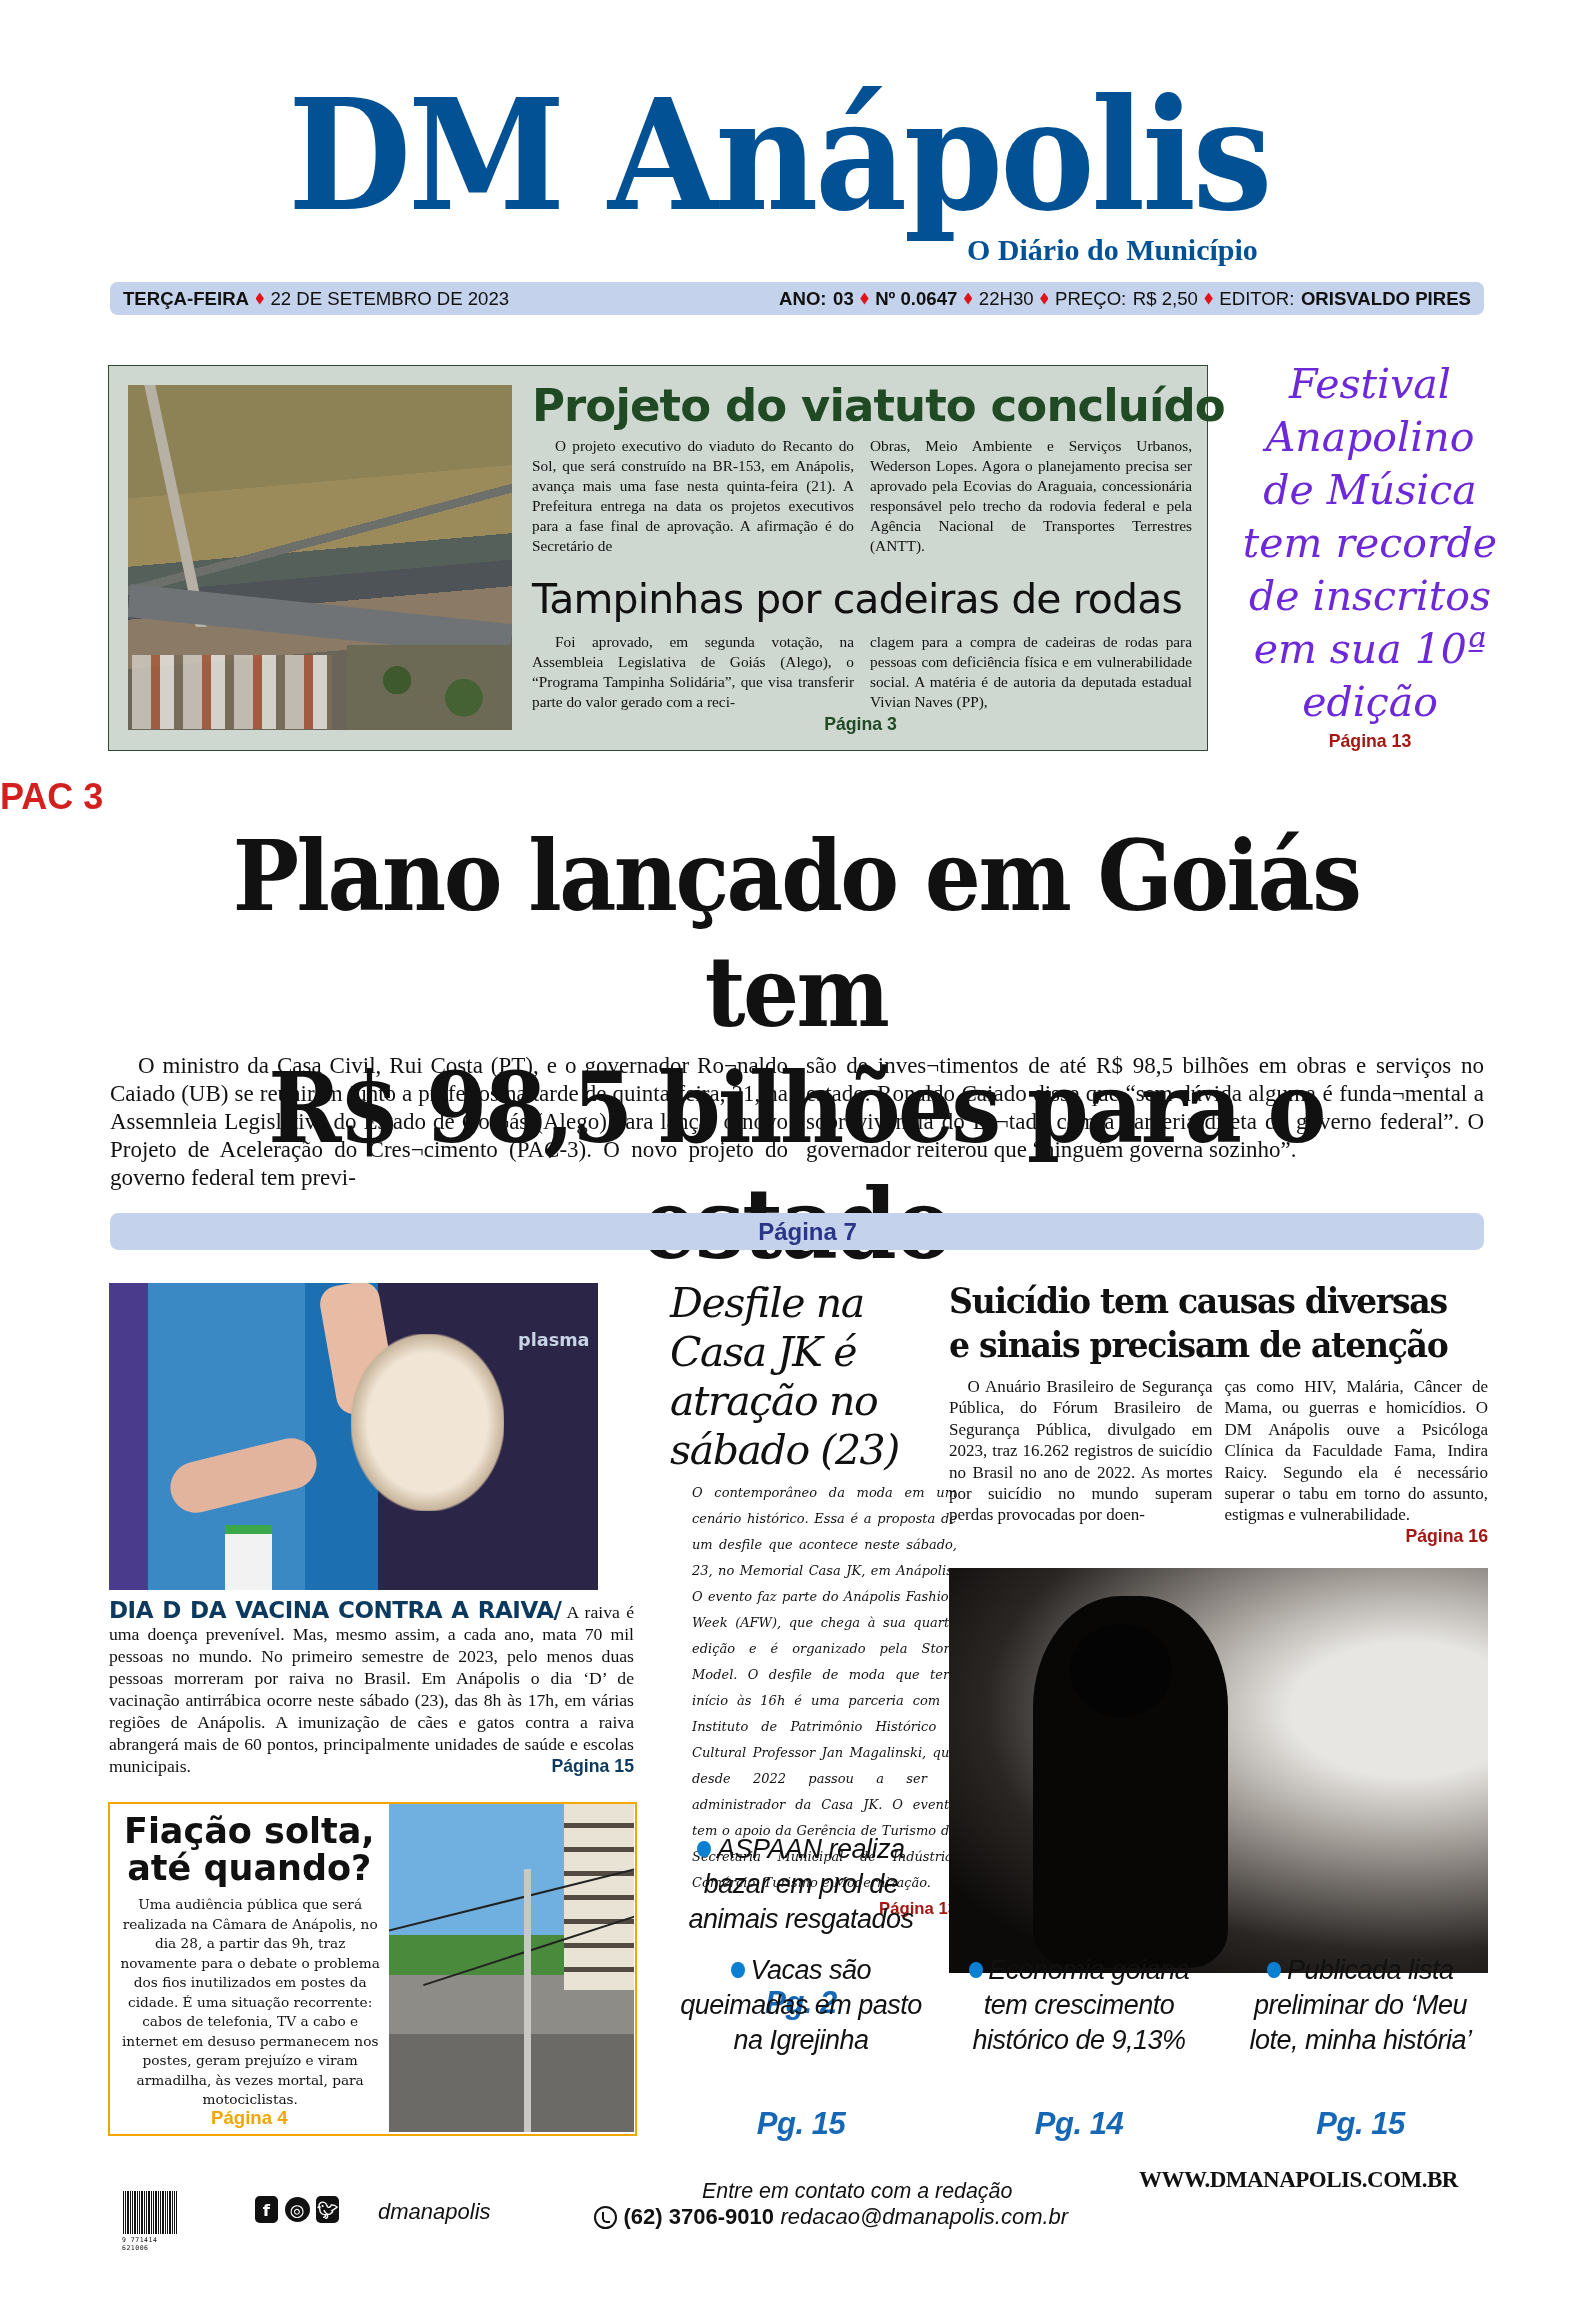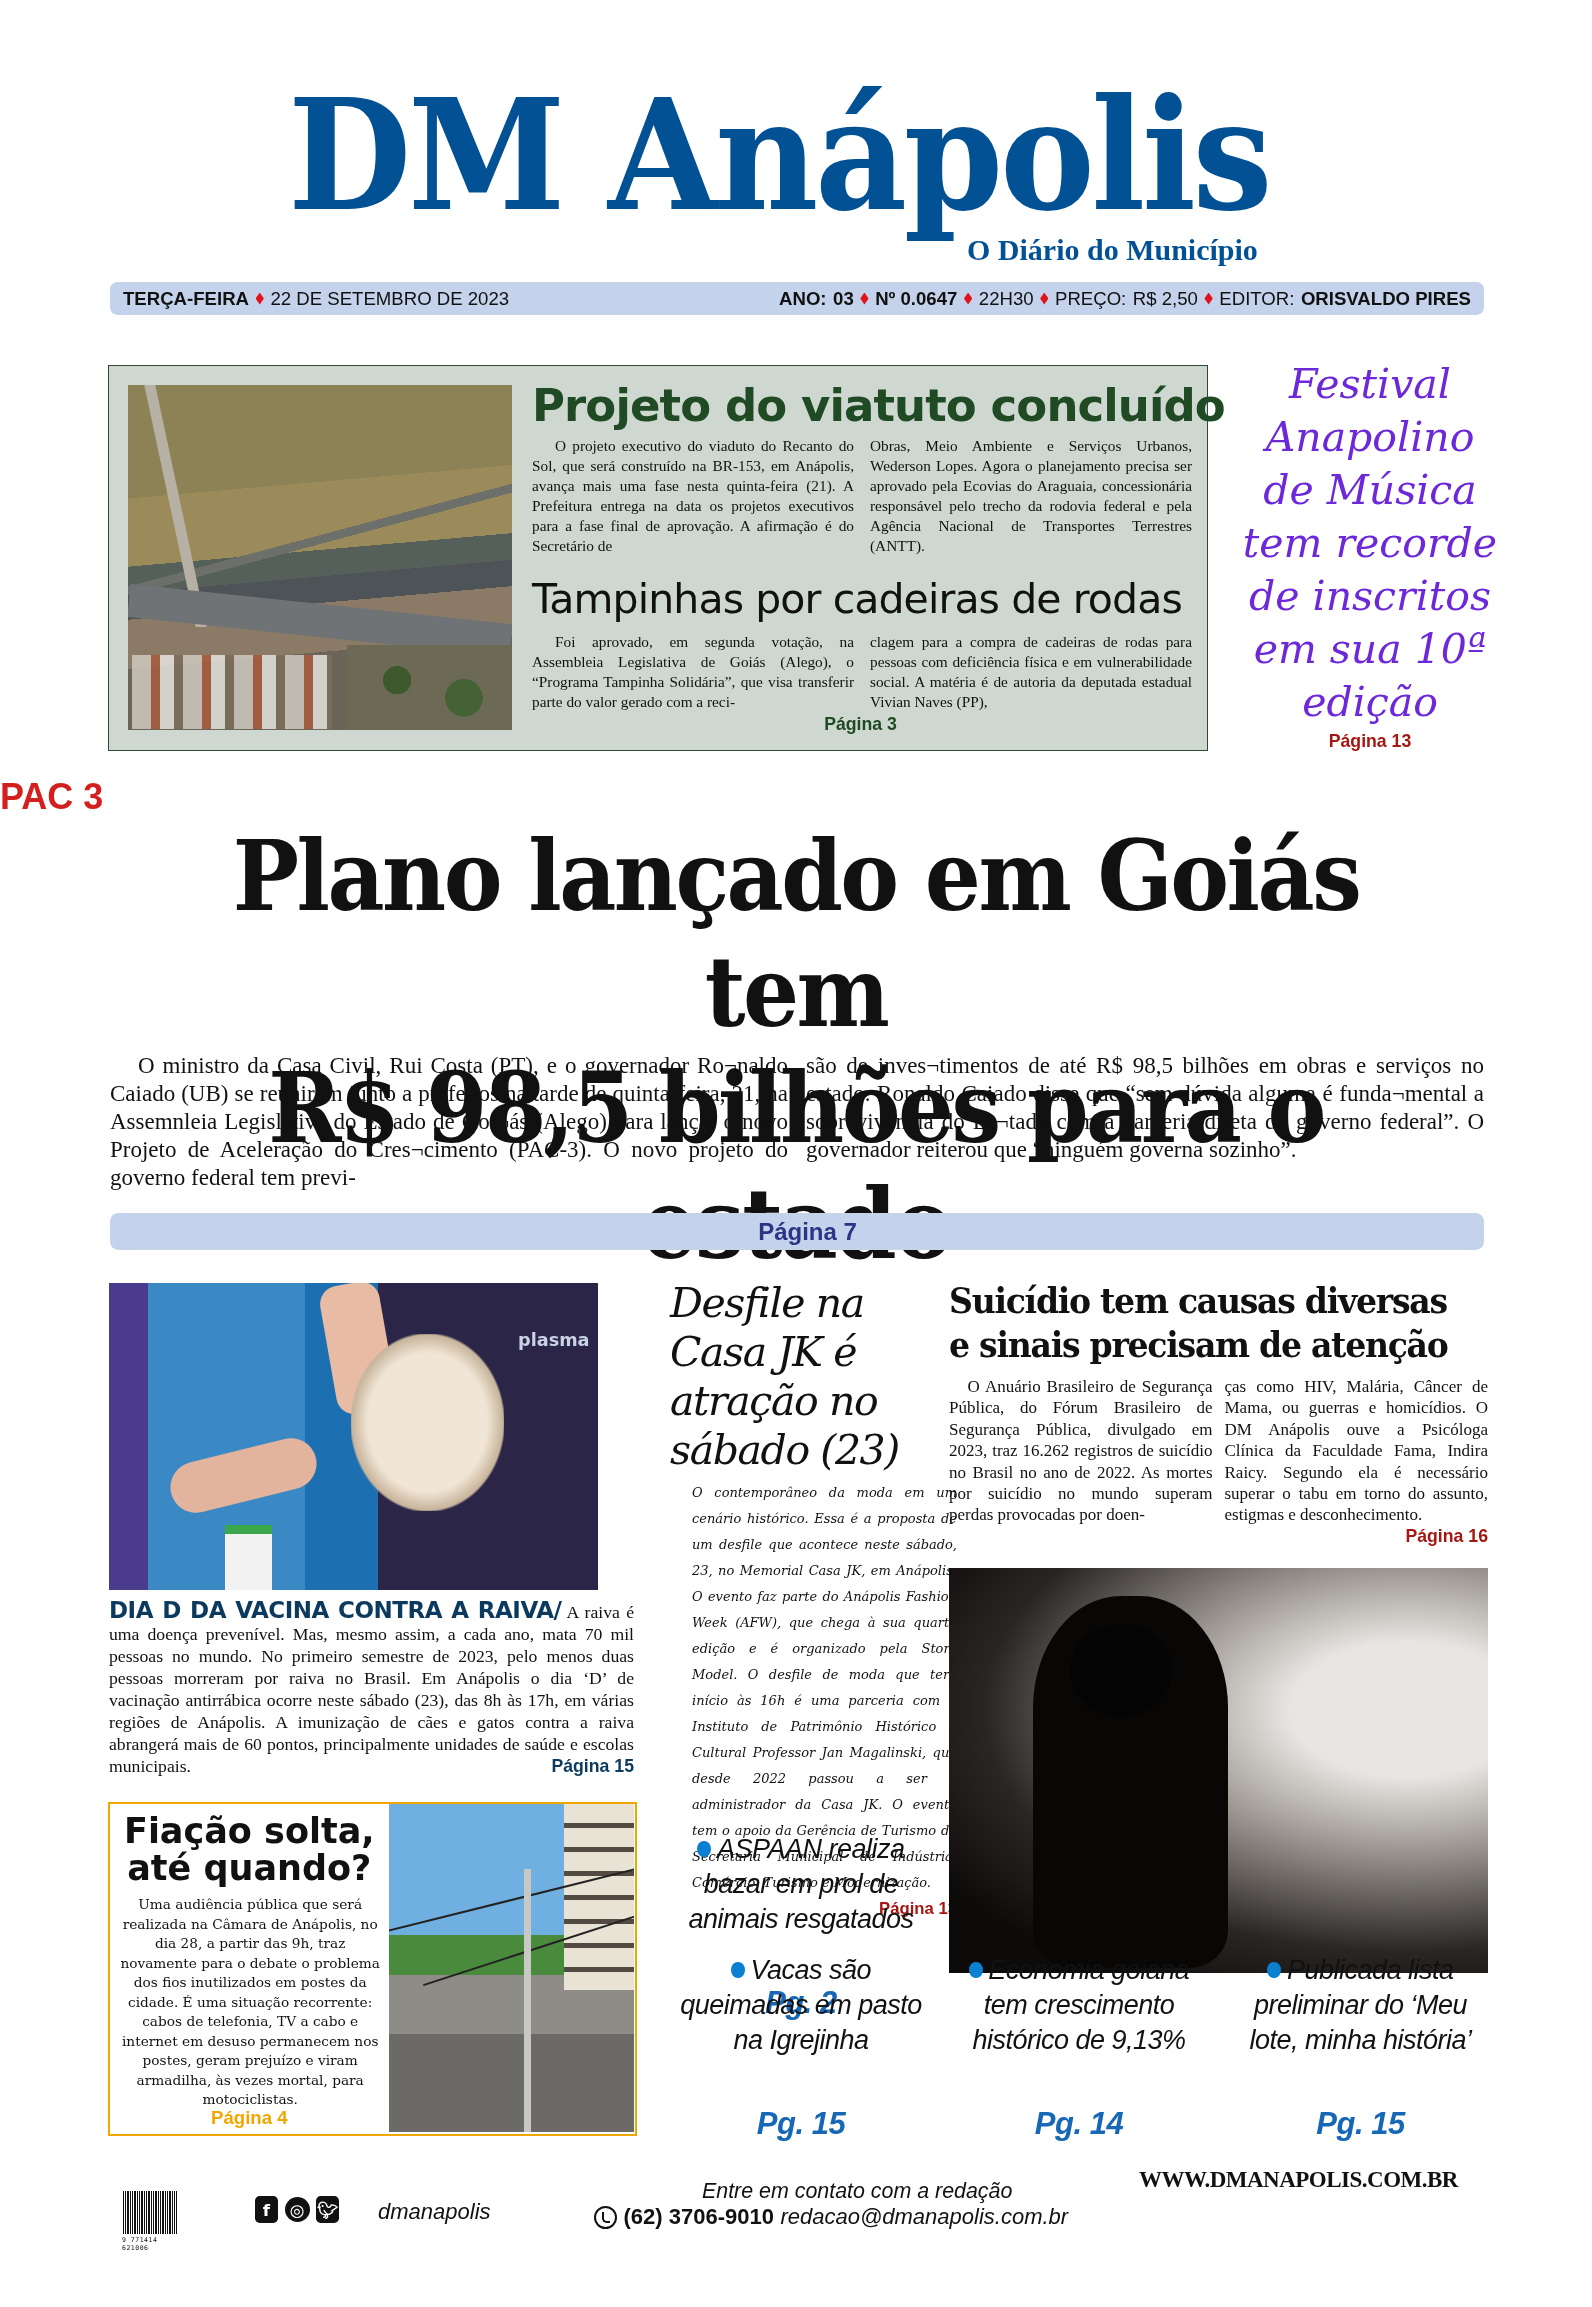--- a/index.html
+++ b/index.html
@@ -206,21 +206,21 @@
   <span>O contemporâneo da moda em um cenário histórico. Essa é a proposta de um desfile que acontece neste sábado, 23, no Memorial Casa JK, em Anápolis. O evento faz parte do Anápolis Fashion Week (AFW), que chega à sua quarta edição e é organizado pela Story Model. O desfile de moda que terá início às 16h é uma parceria com o Instituto de Patrimônio Histórico e Cultural Professor Jan Magalinski, que desde 2022 passou a ser o administrador da Casa JK. O evento tem o apoio da Gerência de Turismo da Secretaria Municipal de Indústria, Comércio, Turismo e Modernização.</span>
   <span class="dpage">Página 13</span>
 </div>
 
 <div class="abs sui-title">
   <div>Suicídio tem causas diversas</div>
   <div>e sinais precisam de atenção</div>
 </div>
 <div class="abs sui-cols">
   <p class="first">O Anuário Brasileiro de Segurança Pública, do Fórum Brasileiro de Segurança Pública, divulgado em 2023, traz 16.262 registros de suicídio no Brasil no ano de 2022. As mortes por suicídio no mundo superam perdas provocadas por doen-</p>
-  <p><span>ças como HIV, Malária, Câncer de Mama, ou guerras e homicídios. O DM Anápolis ouve a Psicóloga Clínica da Faculdade Fama, Indira Raicy. Segundo ela é necessário superar o tabu em torno do assunto, estigmas e desconhecimento.</span> <span class="spage">Página 16</span></p>
+  <p><span>ças como HIV, Malária, Câncer de Mama, ou guerras e homicídios. O DM Anápolis ouve a Psicóloga Clínica da Faculdade Fama, Indira Raicy. Segundo ela é necessário superar o tabu em torno do assunto, estigmas e vulnerabilidade.</span> <span class="spage">Página 16</span></p>
 </div>
 <div class="abs sui-photo">
   <div class="fig"></div>
   <div class="head"></div>
 </div>
 
 <div class="abs bullet b1">
   <span class="dot"></span><span>ASPAAN realiza bazar em prol de animais resgatados</span>
   <span class="pg">Pg. 2</span>
 </div>

